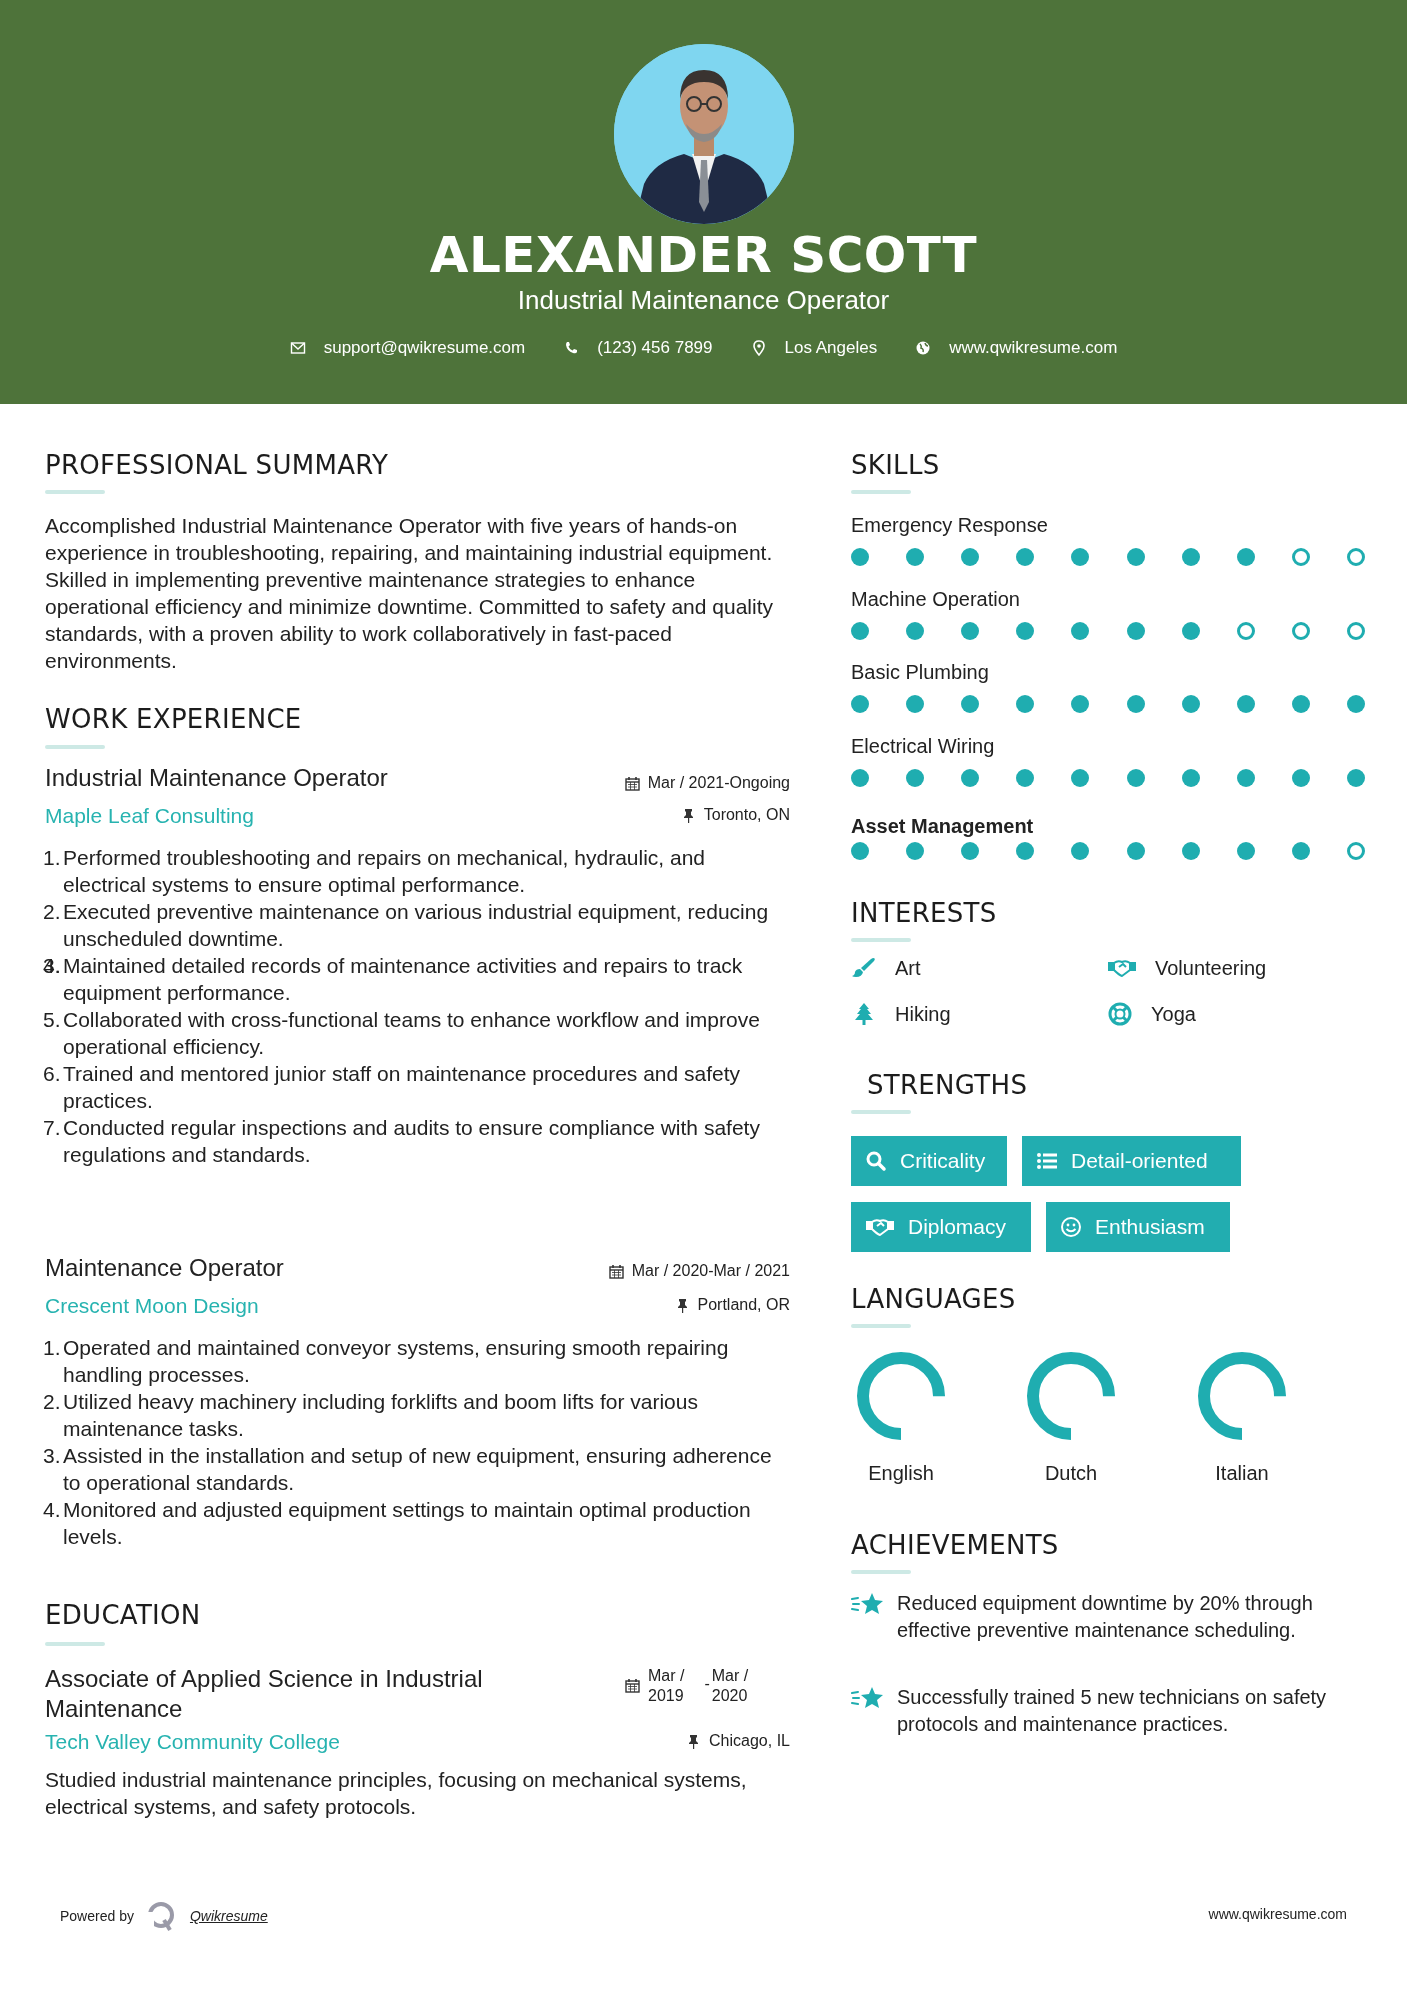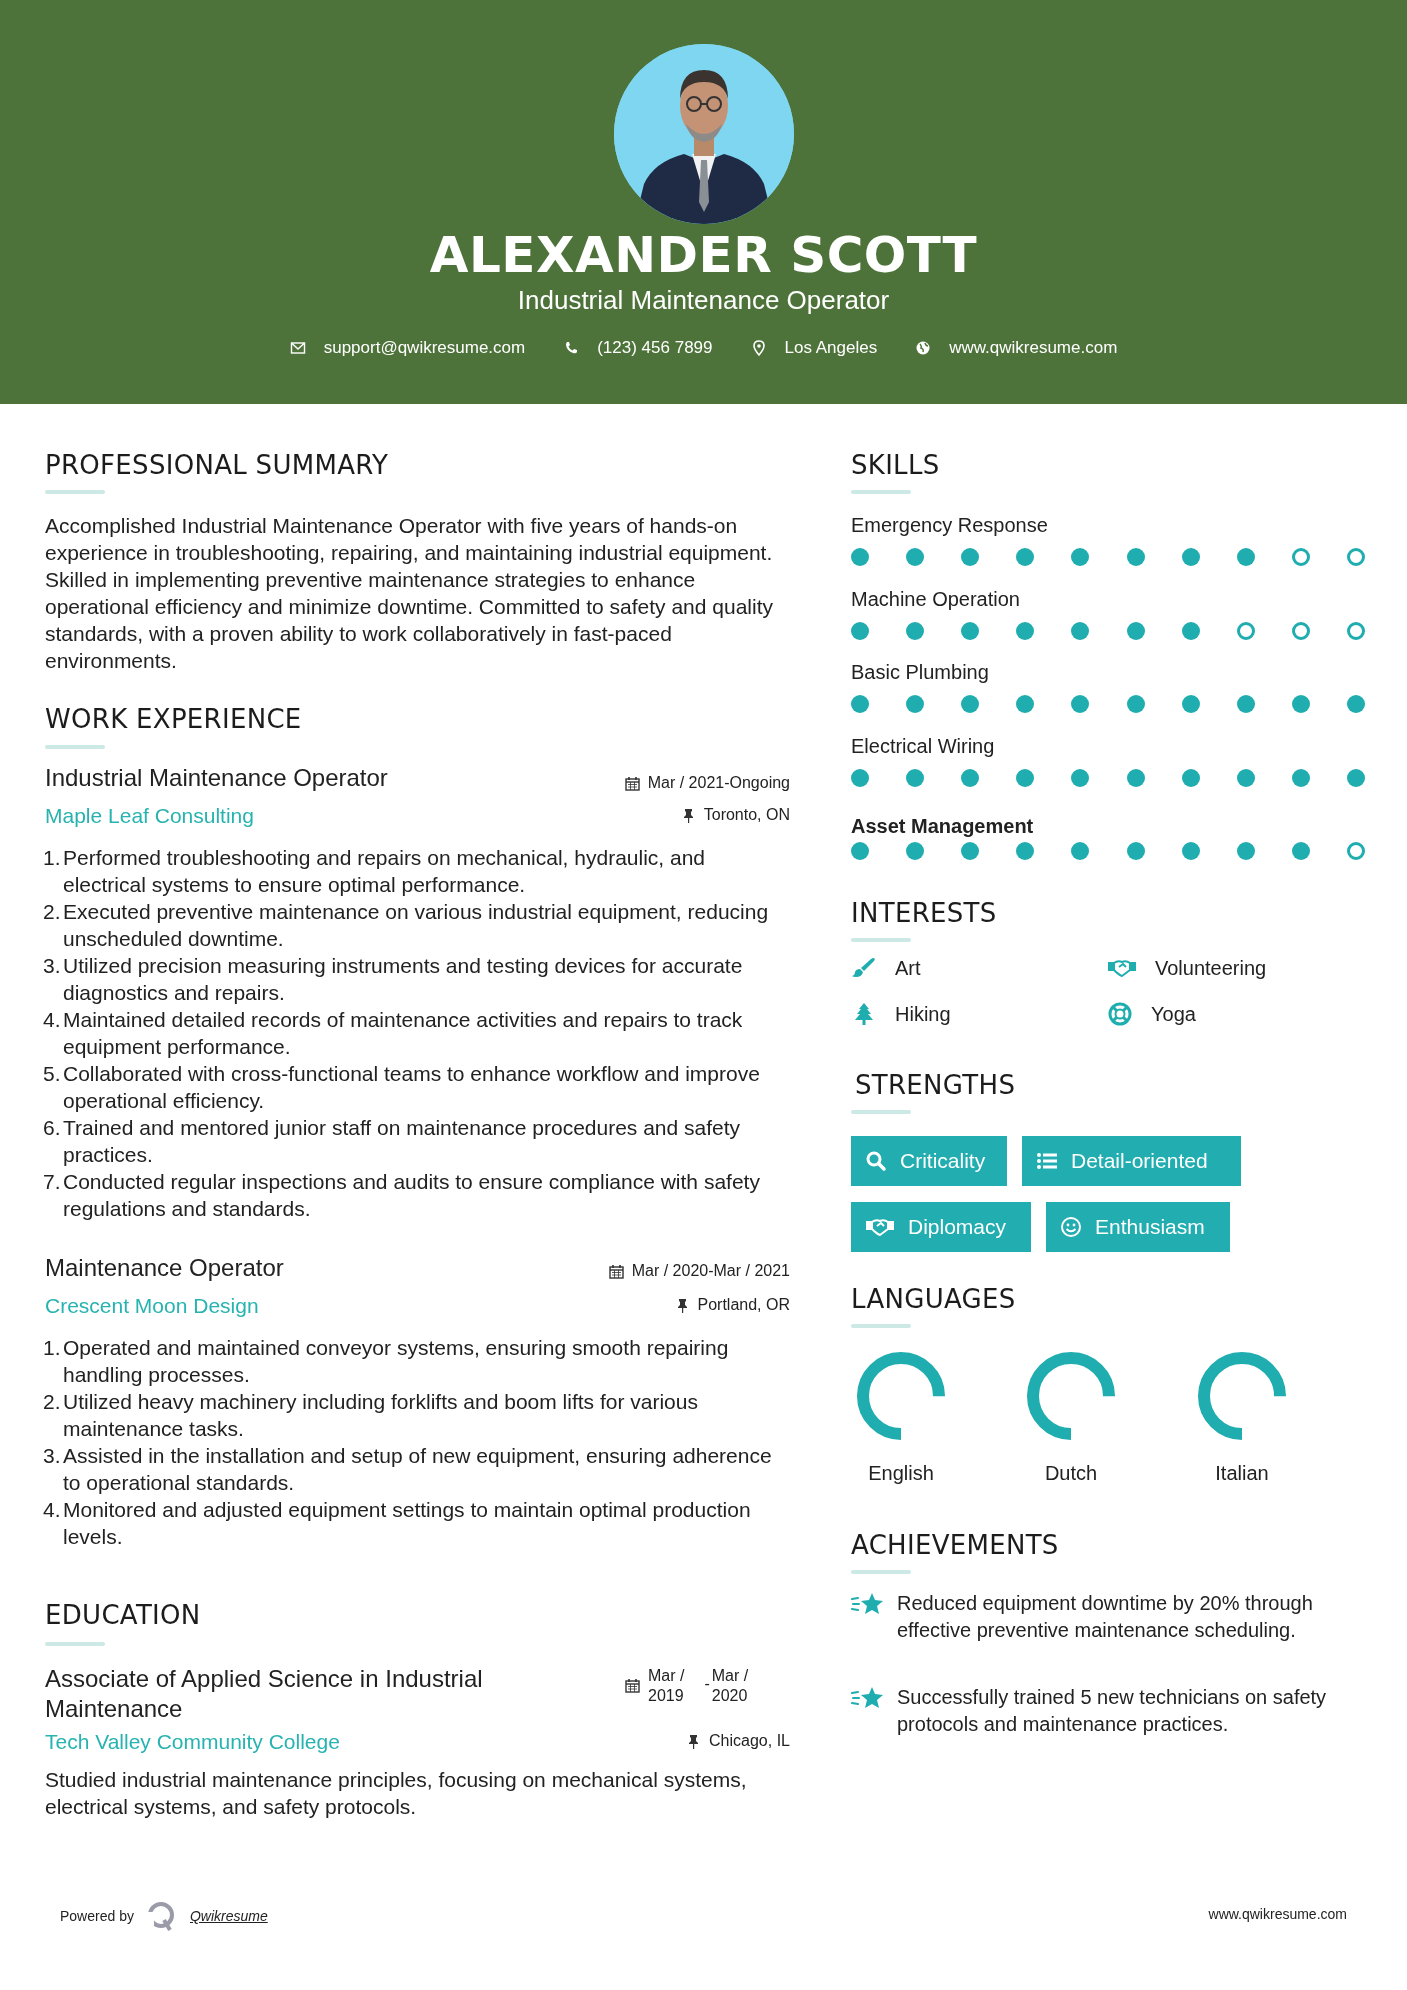--- a/index.html
+++ b/index.html
@@ -131,21 +131,21 @@
   <div class="meta" style="top:402px;">
     <svg viewBox="0 0 15 15">
         <path d="M4 1h7v2l-1 1v3l2 2v1H3V9l2-2V4L4 3z" fill="#333"></path>
         <rect x="7" y="10" width="1.2" height="5" fill="#333"></rect>
       </svg>
     <span>Toronto, ON</span>
   </div>
   <ol class="bullets" style="top:440px;">
     <li><span class="num">1.</span><span>Performed troubleshooting and repairs on mechanical, hydraulic, and electrical systems to ensure optimal performance.</span></li>
     <li><span class="num">2.</span><span>Executed preventive maintenance on various industrial equipment, reducing unscheduled downtime.</span></li>
-    <li><span class="num">3.</span><span>Utilized precision measuring instruments and testing devices for accurate diagnostics and repairs.</span></li>
+    <li><span class="num">3.</span></li>
     <li><span class="num">4.</span><span>Maintained detailed records of maintenance activities and repairs to track equipment performance.</span></li>
     <li><span class="num">5.</span><span>Collaborated with cross-functional teams to enhance workflow and improve operational efficiency.</span></li>
     <li><span class="num">6.</span><span>Trained and mentored junior staff on maintenance procedures and safety practices.</span></li>
     <li><span class="num">7.</span><span>Conducted regular inspections and audits to ensure compliance with safety regulations and standards.</span></li>
   </ol>
 
   <div class="job-title" style="top:850px;left:0;">Maintenance Operator</div>
   <div class="meta" style="top:858px;">
     <svg viewBox="0 0 15 15">
         <rect x="1" y="3" width="13" height="11" fill="none" stroke="#333" stroke-width="1.4"></rect>
@@ -301,21 +301,21 @@
   </div>
   <div class="interest" style="top:598px;left:256px;">
     <svg viewBox="0 0 26 24">
         <circle cx="13" cy="12" r="10" fill="none" stroke="#1fadb0" stroke-width="3"></circle>
         <circle cx="13" cy="12" r="4.5" fill="none" stroke="#1fadb0" stroke-width="2"></circle>
         <path d="M6 5 L10 9 M20 5 L16 9 M6 19 L10 15 M20 19 L16 15" stroke="#1fadb0" stroke-width="3"></path>
       </svg>
     <span>Yoga</span>
   </div>
 
-  <div class="sec-title" style="top:666px;left:4px;">STRENGTHS</div>
+  <div class="sec-title" style="top:666px;left:16px;">STRENGTHS</div>
   <div class="sec-line" style="top:706px;left:0;"></div>
   <div class="tag" style="top:732px;left:0;width:156px;">
     <svg viewBox="0 0 22 22">
         <circle cx="9" cy="9" r="6" fill="none" stroke="#fff" stroke-width="3"></circle>
         <line x1="13.5" y1="13.5" x2="19" y2="19" stroke="#fff" stroke-width="3.5" stroke-linecap="round"></line>
       </svg>
     <span>Criticality</span>
   </div>
   <div class="tag" style="top:732px;left:171px;width:219px;">
     <svg viewBox="0 0 22 22">

